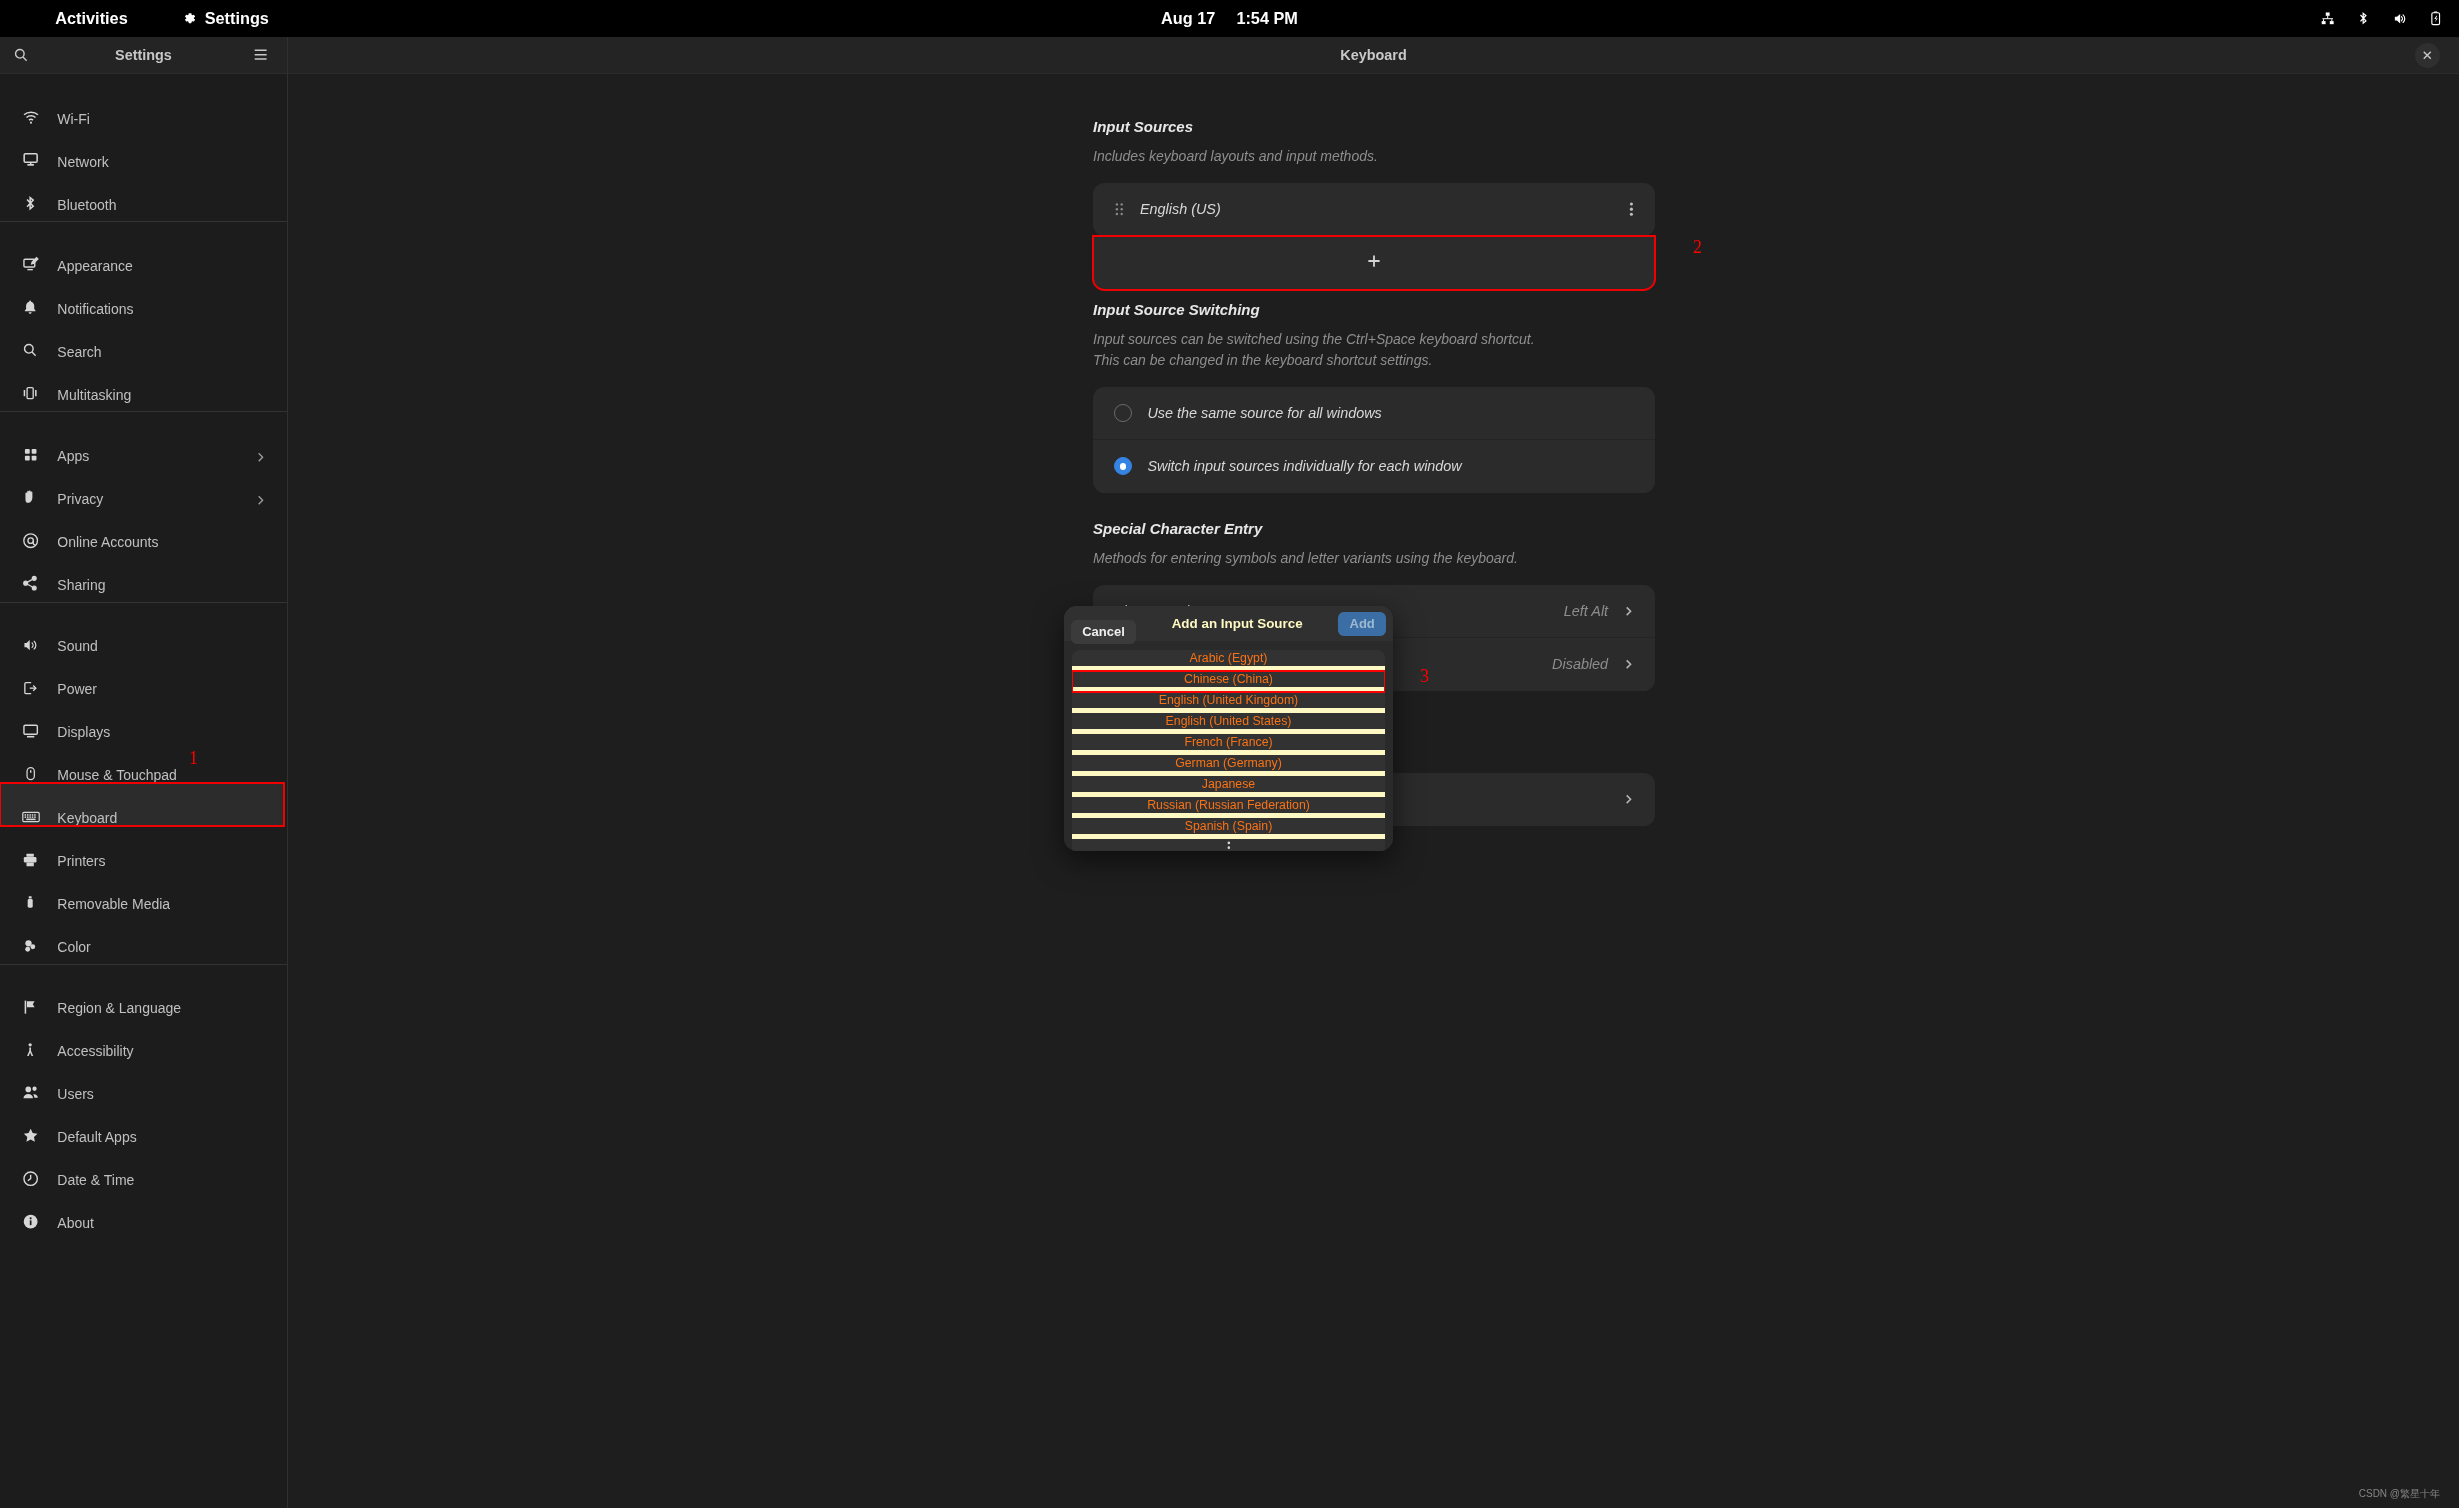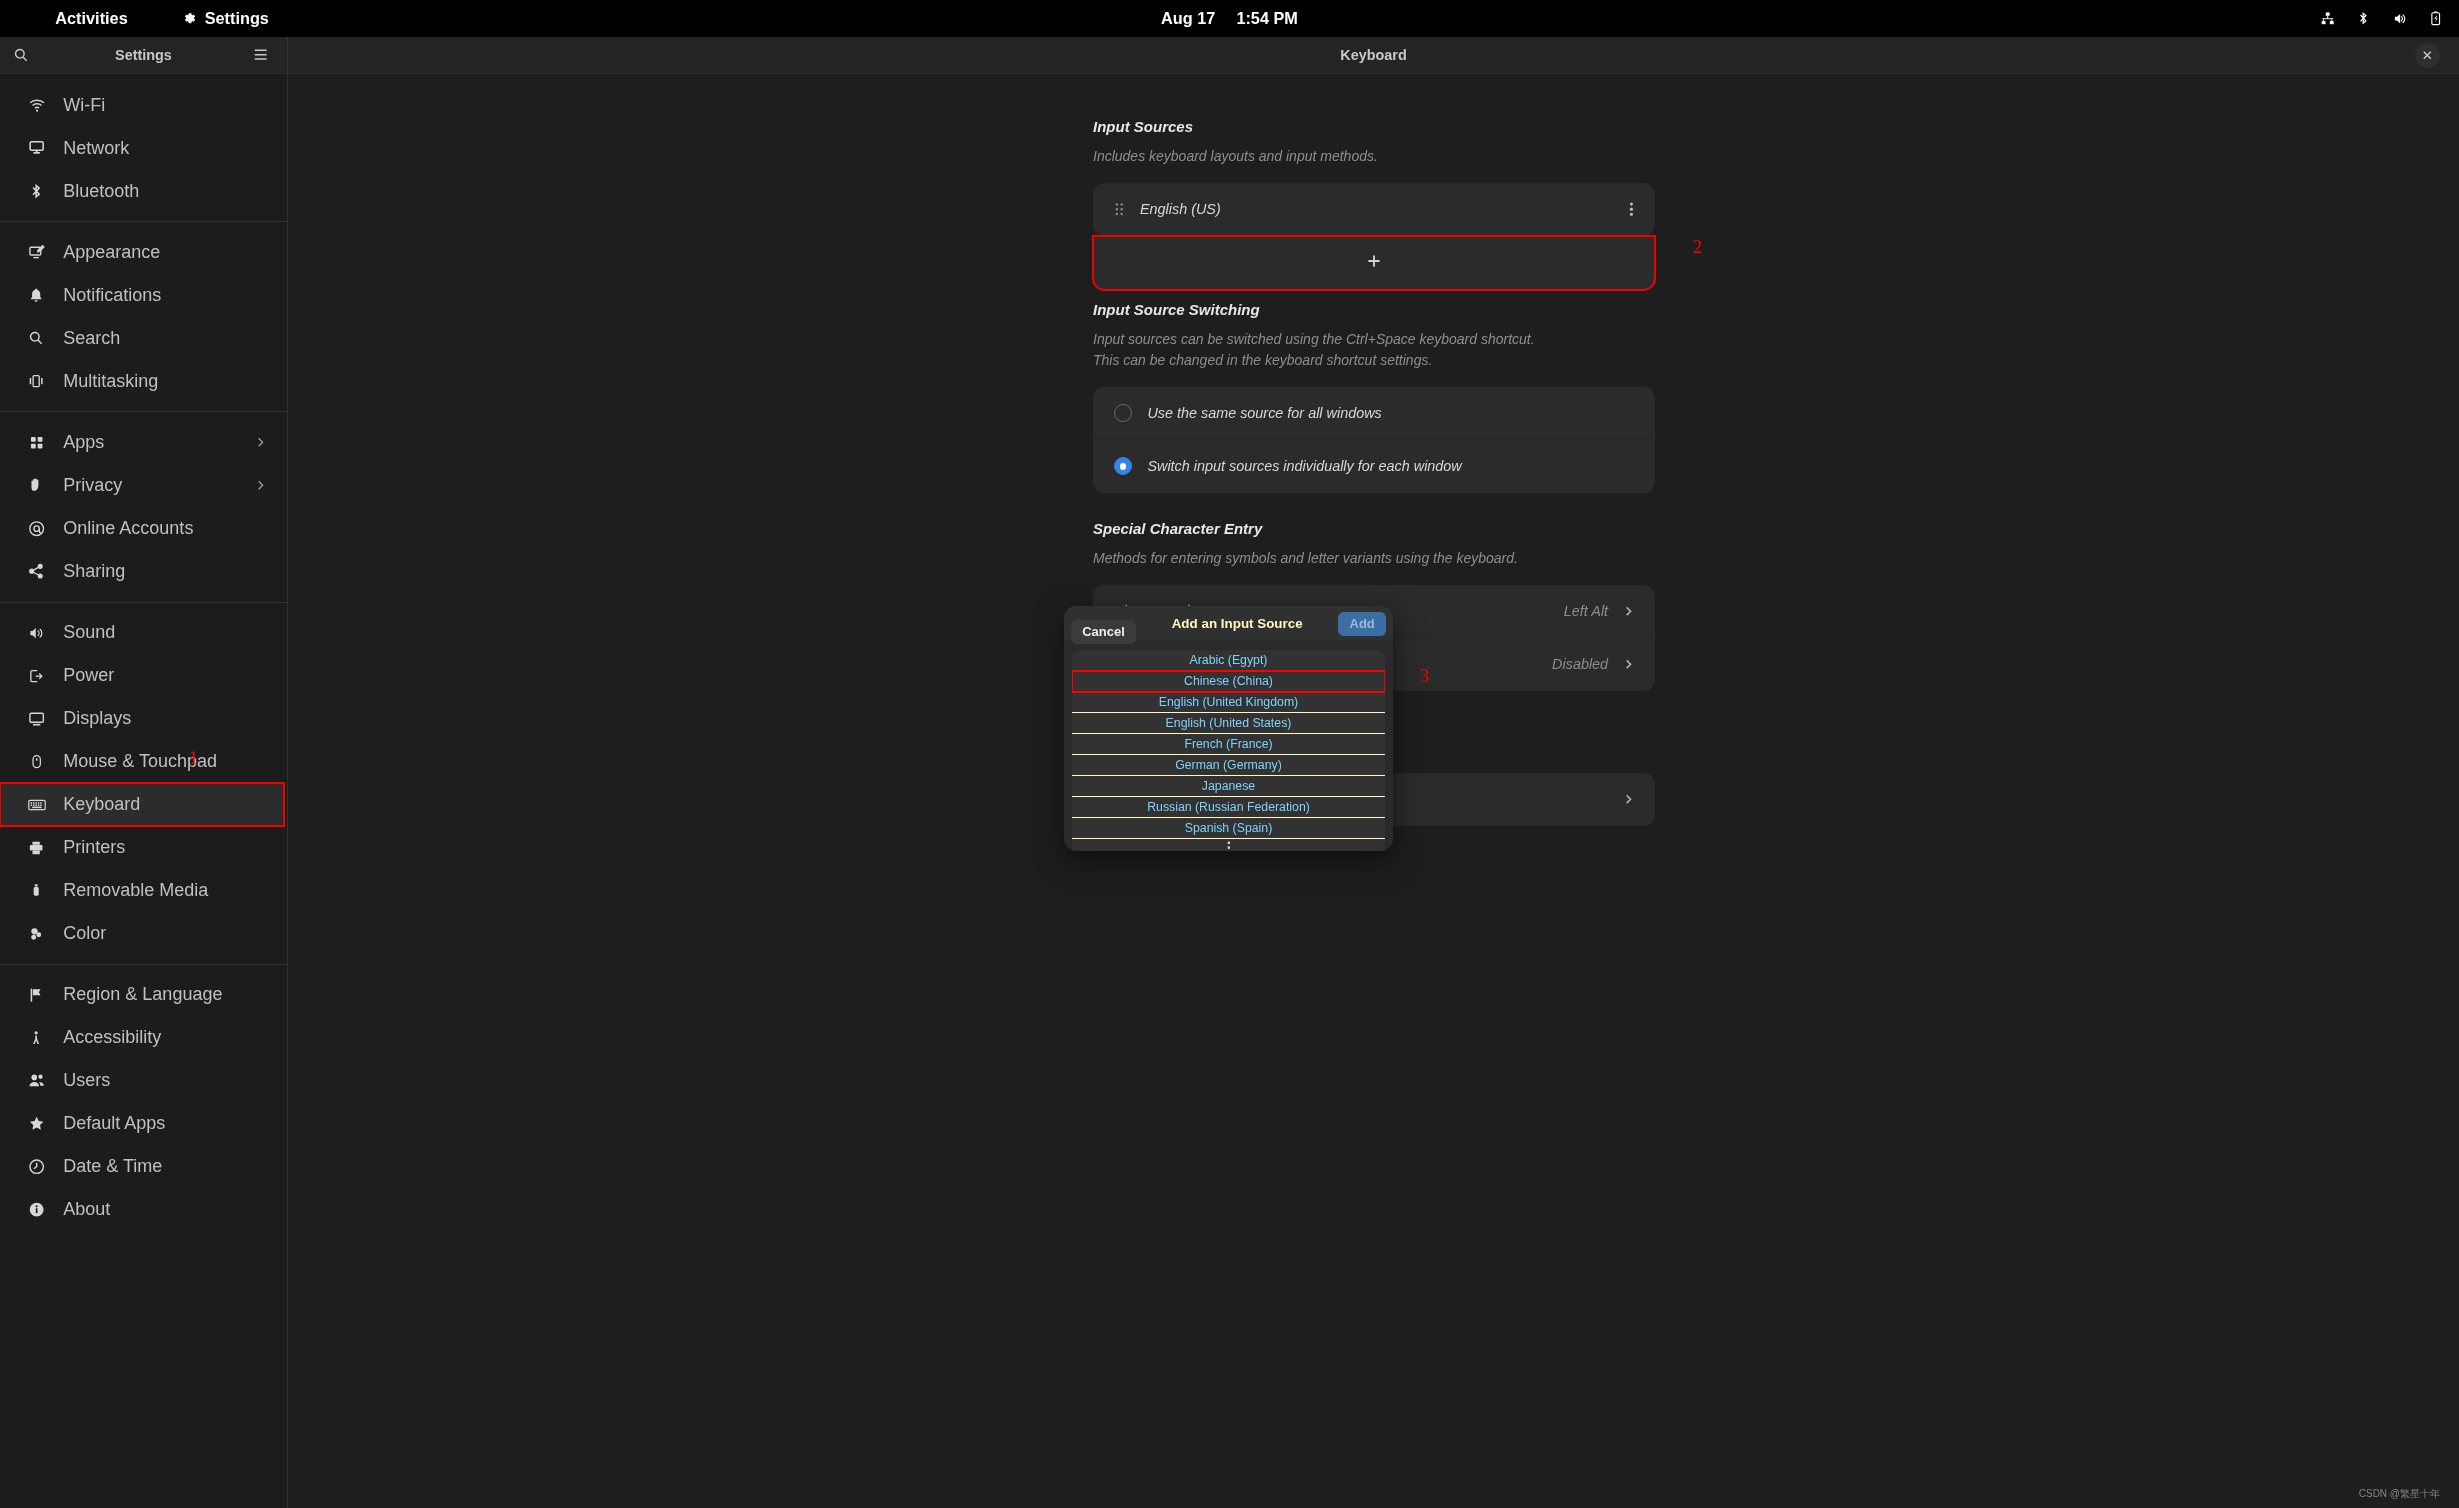--- a/index.html
+++ b/index.html
@@ -53,23 +53,23 @@
   }
   #sidebar-header .sh-search { position: absolute; left: 13.4px; display: flex; }
   #sidebar-header .sh-title {
     position: absolute; left: 0; right: 0; text-align: center;
     color: #c8c8c8; font-size: 14.4px; font-weight: bold;
   }
   #sidebar-header .sh-menu { position: absolute; right: 17.3px; display: flex; }
 
   .side-list { padding-top: 9.6px; }
   .side-item {
-    display: flex; align-items: center;
-    height: 43px; padding-left: 27px; gap: 17.3px;
-    color: #c0c0c0; font-size: 18px;
+    display: flex; align-items: flex-end;
+    height: 43px; padding-left: 21px; gap: 17.3px;
+    color: #c0c0c0; font-size: 14px;
     cursor: default; position: relative;
   }
   .side-item .si-ico {
     width: 19px; height: 19px;
     display: inline-flex; align-items: center; justify-content: center;
     color: #d6d6d6; flex: 0 0 19px;
   }
   .side-item .si-label { flex: 1 1 auto; }
   .side-item .si-chev { margin-right: 21px; color: #9a9a9a; display: flex; }
   .side-item.selected { background: #2c2c2c; }
@@ -163,22 +163,22 @@
     height: 24px; padding: 0 11.5px; border-radius: 5.8px;
     display: flex; align-items: center; font-size: 13px; font-weight: bold;
   }
   .dlg-btn.cancel { background: #3b3b3b; color: #f0f0f0; margin-top: 16px; }
   .dlg-btn.add { background: #3b6ea5; color: #9fb8d2; }
 
   #dlg-body { padding: 8.6px 7.7px 9.6px 7.7px; }
   #dlg-list { background: #323232; border-radius: 7.7px; overflow: hidden; }
   .dlg-item {
     height: 21px; display: flex; align-items: center; justify-content: center;
-    color: #7dd3fc; font-size: 12.3px;
-    border-bottom: 1px solid #fef9c3;
+    color: #f97316; font-size: 12.3px;
+    border-bottom: 5px solid #fef9c3;
   }
   .dlg-item:last-child { border-bottom: none; }
   .dlg-item.marked-item { outline: 2.9px solid #ff0000; outline-offset: -1px; position: relative; z-index: 3; }
   .dlg-more {
     height: 21px; display: flex; align-items: center; justify-content: center;
     color: #d8d8d8;
   }
 
   #watermark {
     position: absolute; right: 19px; bottom: 7.7px;

